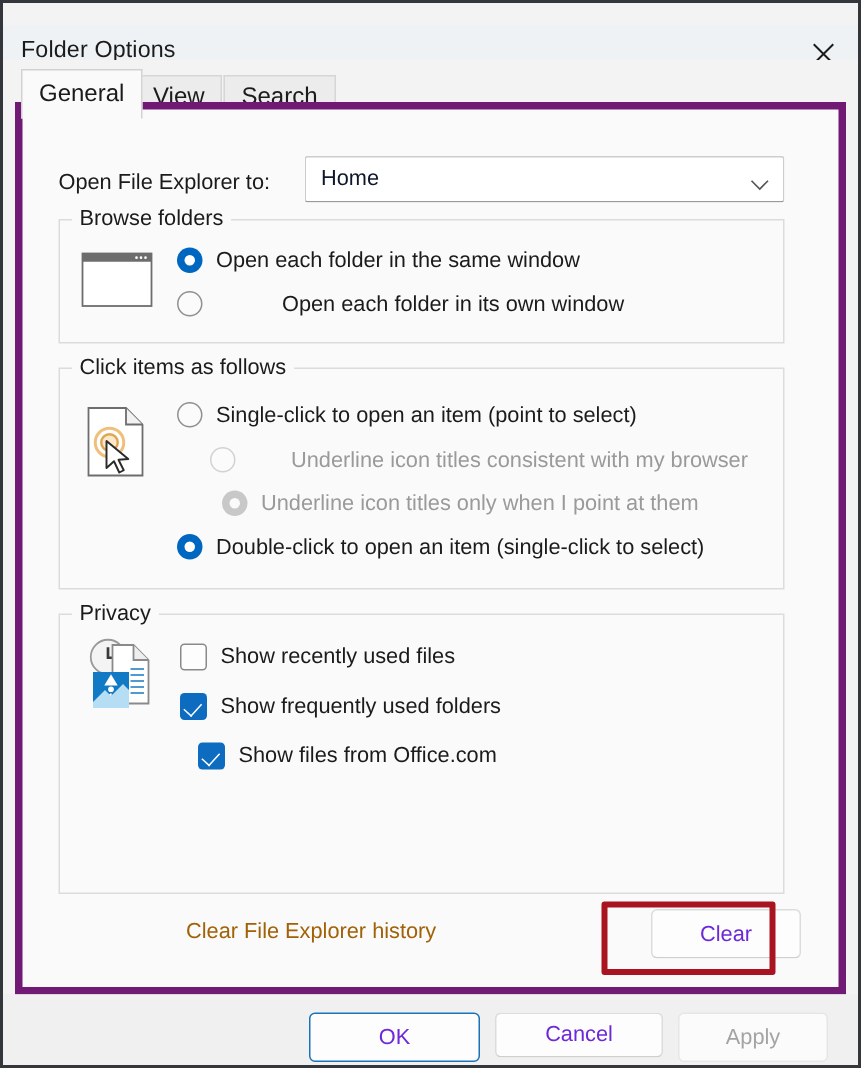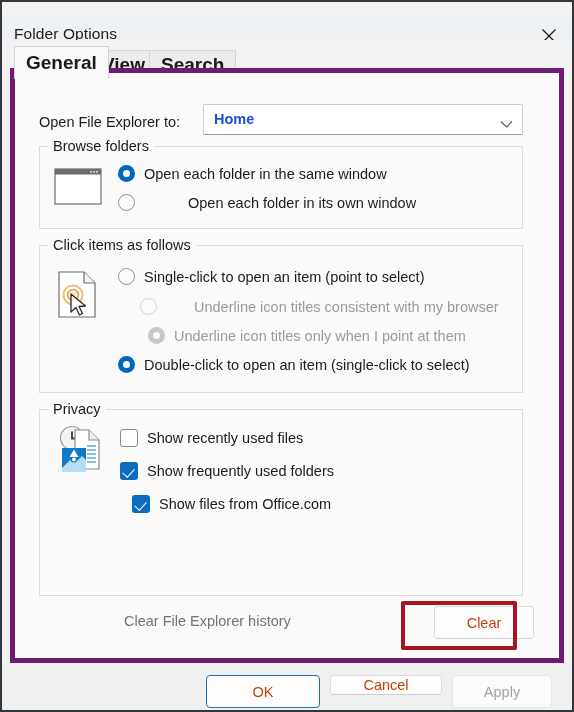--- a/index.html
+++ b/index.html
@@ -57,27 +57,26 @@
     background: #f3f3f3;
   }
   .tab {
     position: absolute;
     top: 10px;
     height: 29px;
     box-sizing: border-box;
     display: flex;
     align-items: center;
     justify-content: center;
-    font-size: 19px;
+    font-size: 16px;
     color: #1b1b1b;
     padding: 0 11px;
     border: 1px solid #d6d6d6;
     border-bottom: none;
     background: #ececec;
-    font-weight: bold;
   }
   .tab.active {
     background: #fafafa;
     border-color: #d2d2d2;
     z-index: 3;
     top: 6px;
     height: 33px;
   }
   .tab-general { left: 12px; }
   .tab-view    { left: 88px; }
@@ -108,22 +107,21 @@
     box-sizing: border-box;
     background: #ffffff;
     border: 1px solid #cdcdcd;
     border-bottom-color: #9a9a9a;
     border-radius: 2px;
   }
   .combo .value {
     position: absolute;
     left: 10px; top: 6px;
     font-size: 14.5px;
-    color: #1d4ed8;
-    font-weight: bold;
+    color: #0f172a;
   }
   .combo .chev {
     position: absolute;
     right: 9px; top: 10px;
   }
 
   
   .group {
     position: absolute;
     box-sizing: border-box;
@@ -221,51 +219,51 @@
   
   .btn {
     position: absolute;
     box-sizing: border-box;
     background: #fdfdfd;
     border: 1px solid #dcdcdc;
     border-bottom-color: #cfcfcf;
     border-radius: 4px;
     font-family: "Liberation Sans", sans-serif;
     font-size: 14.5px;
-    color: #c2410c;
+    color: #6d28d9;
     display: flex;
     align-items: center;
     justify-content: center;
     cursor: default;
     padding: 0;
   }
   .btn.disabled { color: #a4a4a4; background: #fbfbfb; border-color: #e6e6e6; }
   .btn.default  { border: 1.6px solid #1a72b8; background: #fdfdfd; }
 
   .btn-clear   { left: 394px; top: 196px; width: 100px; height: 33px; }
   .btn-restore { left: 362px; top: 601px; width: 158px; height: 33px; }
   .btn-ok      { left: 204px; top: 673px; width: 114px; height: 33px; }
-  .btn-cancel  { left: 328px; top: 673px; width: 112px; height: 20px; }
+  .btn-cancel  { left: 328px; top: 673px; width: 112px; height: 30px; }
   .btn-apply   { left: 450px; top: 673px; width: 100px; height: 33px; }
 
   .clear-highlight {
     position: absolute;
     left: 386px; top: 528px;
     width: 116px; height: 49px;
     box-sizing: border-box;
     border: 4px solid #a81420;
     border-radius: 2px;
     pointer-events: none;
   }
 
   .clear-label {
     position: absolute;
     left: 84px; top: 203px;
     font-size: 14.5px;
-    color: #737373;
+    color: #a16207;
   }
 
   
   .footer {
     position: absolute;
     left: 0; top: 661px;
     width: 570px; height: 47px;
     background: #f0f0f0;
     border-top: 1px solid #f0f0f0;
   }

